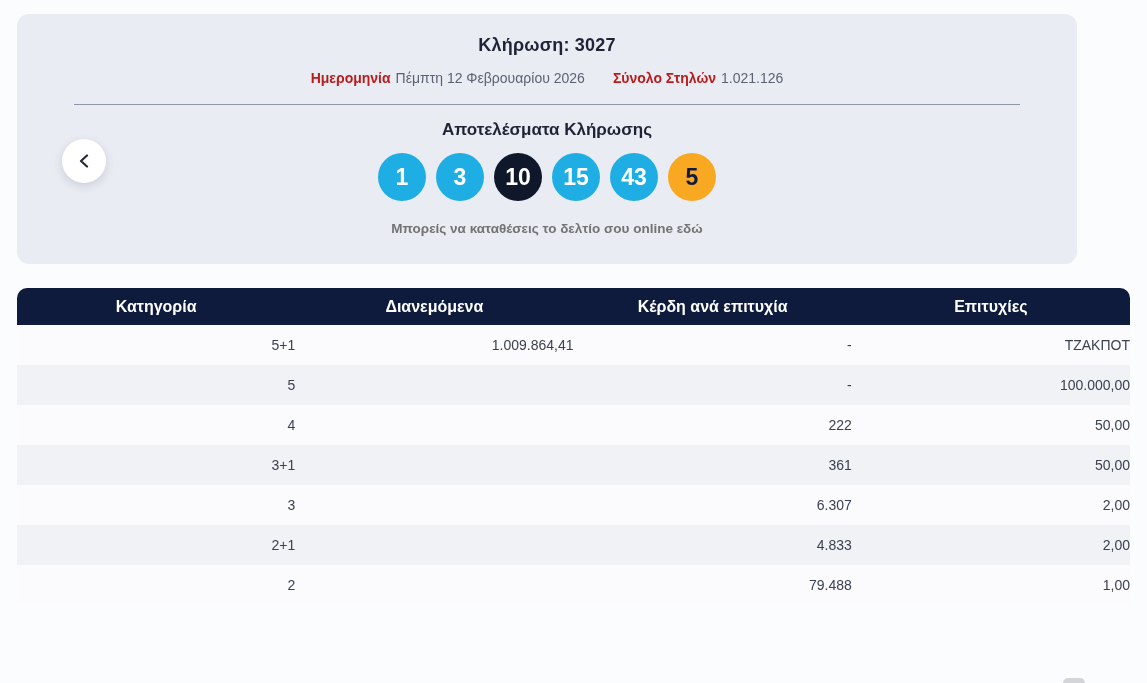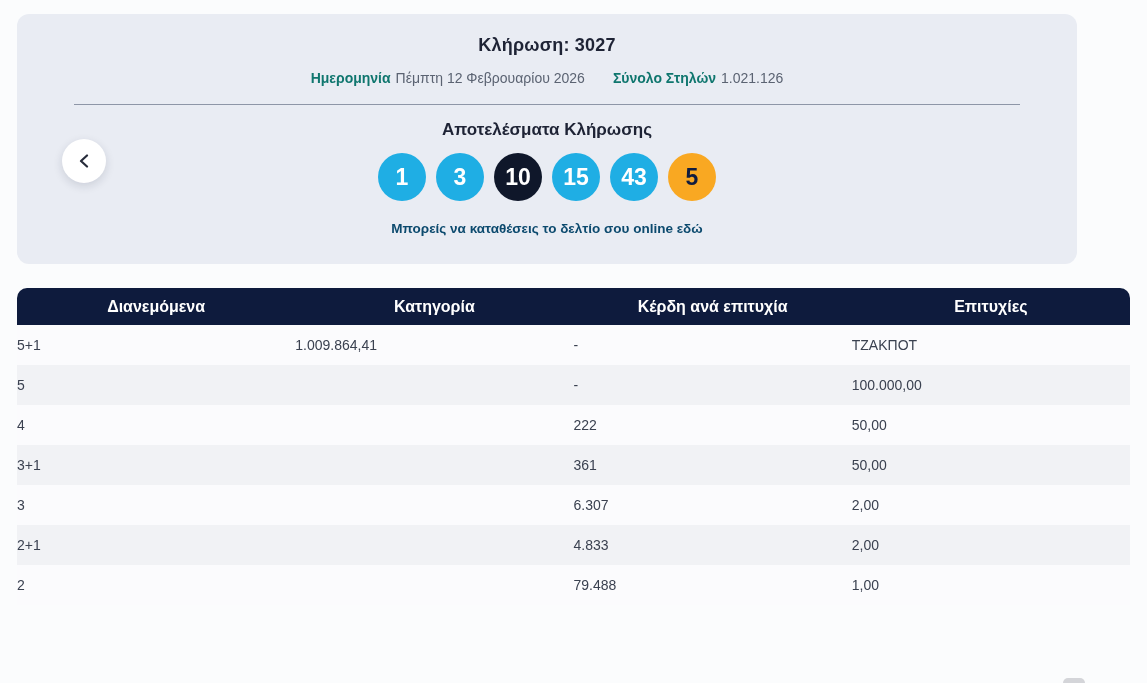--- a/index.html
+++ b/index.html
@@ -24,21 +24,21 @@
     padding-top: 21px;
     font-size: 18px; font-weight: 700;
     color: #1e2335;
     letter-spacing: 0.2px;
   }
   .meta {
     margin-top: 14px;
     display: flex; justify-content: center; align-items: baseline;
     font-size: 14px;
   }
-  .meta .b { font-weight: 700; color: #0f766e; }
+  .meta .b { font-weight: 700; color: #b91c1c; }
   .meta .g { font-weight: 400; color: #5b6372; margin-left: 5px; }
   .meta .gap { display: inline-block; width: 28px; }
   .divider {
     margin: 18px auto 0 auto;
     width: calc(100% - 114px);
     height: 1px;
     background: #8e96a7;
   }
   .results-title {
     margin-top: 15px;
@@ -53,21 +53,21 @@
   .ball {
     width: 48px; height: 48px; border-radius: 50%;
     display: flex; align-items: center; justify-content: center;
     font-size: 23px; font-weight: 700;
     color: #ffffff;
   }
   .ball.joker { color: #101c3f; }
   .cta {
     margin-top: 20px;
     font-size: 13.5px; font-weight: 700;
-    color: #0c4a6e;
+    color: #737373;
     cursor: pointer;
   }
 
   
   .prev {
     position: absolute; left: 62px; top: 139px;
     width: 44px; height: 44px; border-radius: 50%;
     background: #ffffff; border: none;
     box-shadow: 0 3px 10px rgba(20, 30, 60, 0.14);
     cursor: pointer;
@@ -90,21 +90,21 @@
   }
   .th { flex: 1; text-align: center; }
   .row {
     display: flex; align-items: center;
     height: 40px;
     font-size: 14px;
     color: #3a4150;
   }
   .row:nth-child(odd)  { background: #fbfbfd; }
   .row:nth-child(even) { background: #f1f2f5; }
-  .cell { flex: 1; text-align: left; }
+  .cell { flex: 1; text-align: right; }
 
   
   .scroll-hint {
     position: absolute; left: 1063px; top: 678px;
     width: 22px; height: 10px;
     border-radius: 5px 5px 0 0;
     background: #d4d5d9;
     border: none; cursor: pointer;
   }
 </style>
@@ -139,22 +139,22 @@
 </section>
 
 <button class="prev" aria-label="previous draw">
   <svg width="10" height="14" viewBox="0 0 10 14">
     <polyline points="8,1.5 2,7 8,12.5" fill="none" stroke="#262b3a" stroke-width="2.2" stroke-linecap="round" stroke-linejoin="round"></polyline>
   </svg>
 </button>
 
 <section class="table">
   <div class="thead" id="thead" style="background: rgb(14, 27, 61);">
+      <div class="th">Κατηγορία</div>
       <div class="th">Διανεμόμενα</div>
-      <div class="th">Κατηγορία</div>
       <div class="th">Κέρδη ανά επιτυχία</div>
       <div class="th">Επιτυχίες</div>
     </div>
   <div id="tbody">
       <div class="row">
         <div class="cell">5+1</div>
         <div class="cell">1.009.864,41</div>
         <div class="cell">-</div>
         <div class="cell">ΤΖΑΚΠΟΤ</div>
       </div>

